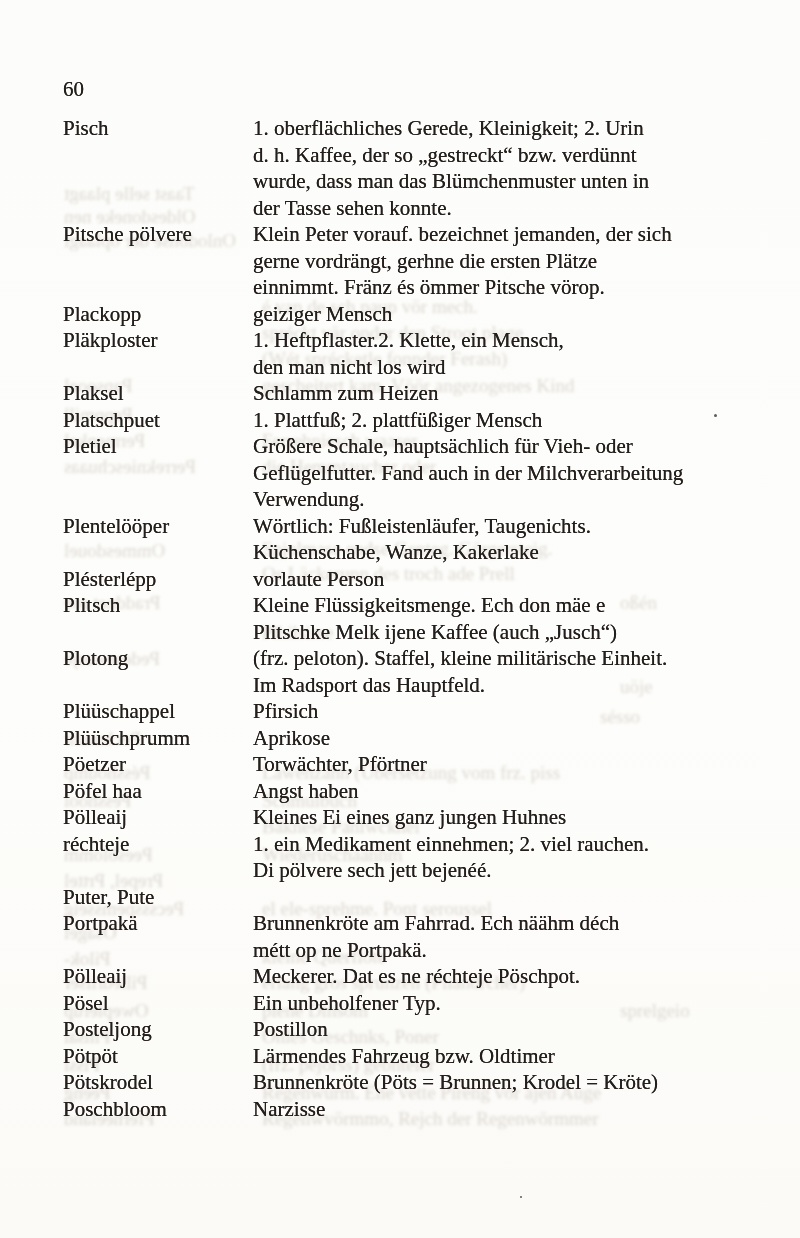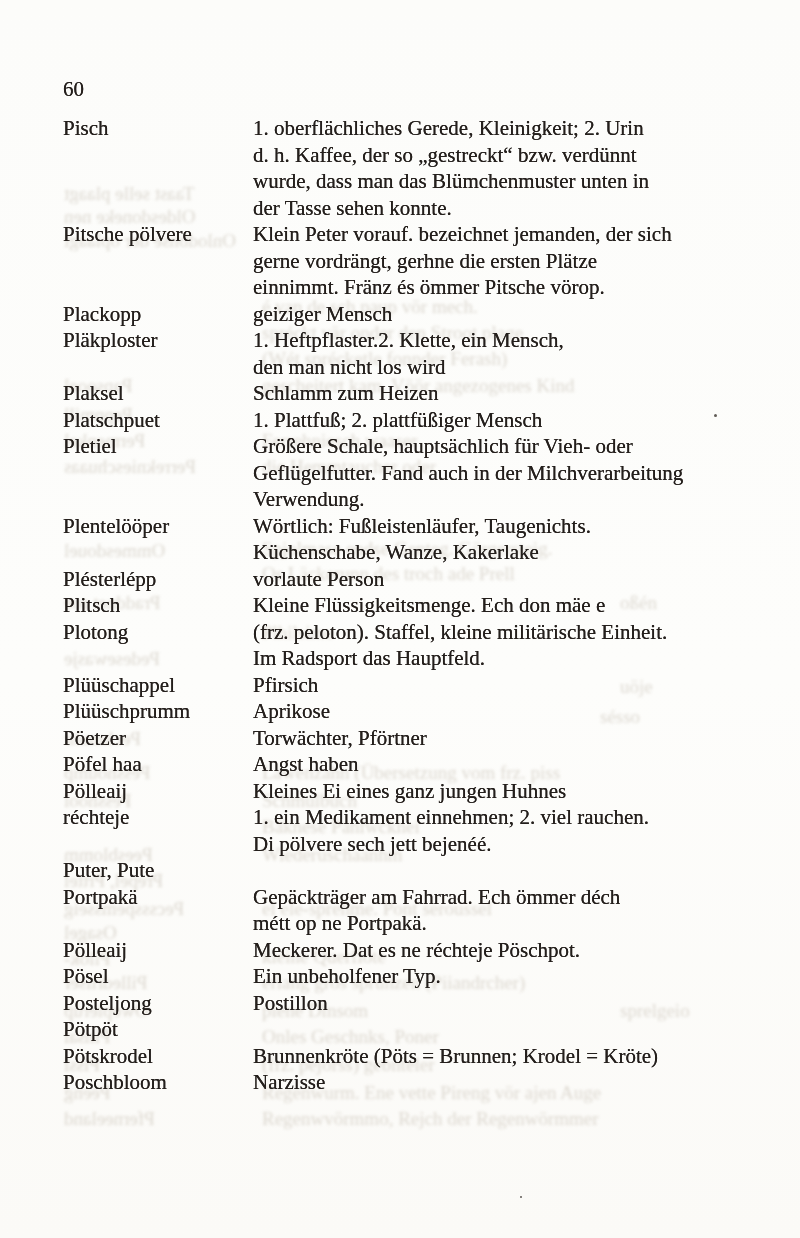--- a/index.html
+++ b/index.html
@@ -159,20 +159,21 @@
       <div class="entry-row">
         <div class="term">Plésterlépp</div>
         <div class="definition">
           <div class="def-line">vorlaute Person</div>
         </div>
       </div>
       <div class="entry-row">
         <div class="term">Plitsch</div>
         <div class="definition">
           <div class="def-line">Kleine Flüssigkeitsmenge. Ech don mäe e</div>
+          <div class="def-line">Plitschke Melk ijene Kaffee (auch „Jusch“)</div>
         </div>
       </div>
       <div class="entry-row">
         <div class="term">Plotong</div>
         <div class="definition">
           <div class="def-line">(frz. peloton). Staffel, kleine militärische Einheit.</div>
           <div class="def-line">Im Radsport das Hauptfeld.</div>
         </div>
       </div>
       <div class="entry-row">
@@ -213,21 +214,21 @@
         </div>
       </div>
       <div class="entry-row">
         <div class="definition">
           <div class="def-line">Puter, Pute</div>
         </div>
       </div>
       <div class="entry-row">
         <div class="term">Portpakä</div>
         <div class="definition">
-          <div class="def-line">Gepäckträger am Fahrrad. Ech ömmer déch</div>
+          <div class="def-line">Brunnenkröte am Fahrrad. Ech näähm déch</div>
           <div class="def-line">métt op ne Portpakä.</div>
         </div>
       </div>
       <div class="entry-row">
         <div class="term">Pölleaij</div>
         <div class="definition">
           <div class="def-line">Meckerer. Dat es ne réchteje Pöschpot.</div>
         </div>
       </div>
       <div class="entry-row">
@@ -237,20 +238,23 @@
         </div>
       </div>
       <div class="entry-row">
         <div class="term">Posteljong</div>
         <div class="definition">
           <div class="def-line">Postillon</div>
         </div>
       </div>
       <div class="entry-row">
         <div class="term">Pötpöt</div>
+        <div class="definition">
+          <div class="def-line">Lärmendes Fahrzeug bzw. Oldtimer</div>
+        </div>
       </div>
       <div class="entry-row">
         <div class="term">Pötskrodel</div>
         <div class="definition">
           <div class="def-line">Brunnenkröte (Pöts = Brunnen; Krodel = Kröte)</div>
         </div>
       </div>
       <div class="entry-row">
         <div class="term">Poschbloom</div>
         <div class="definition">

